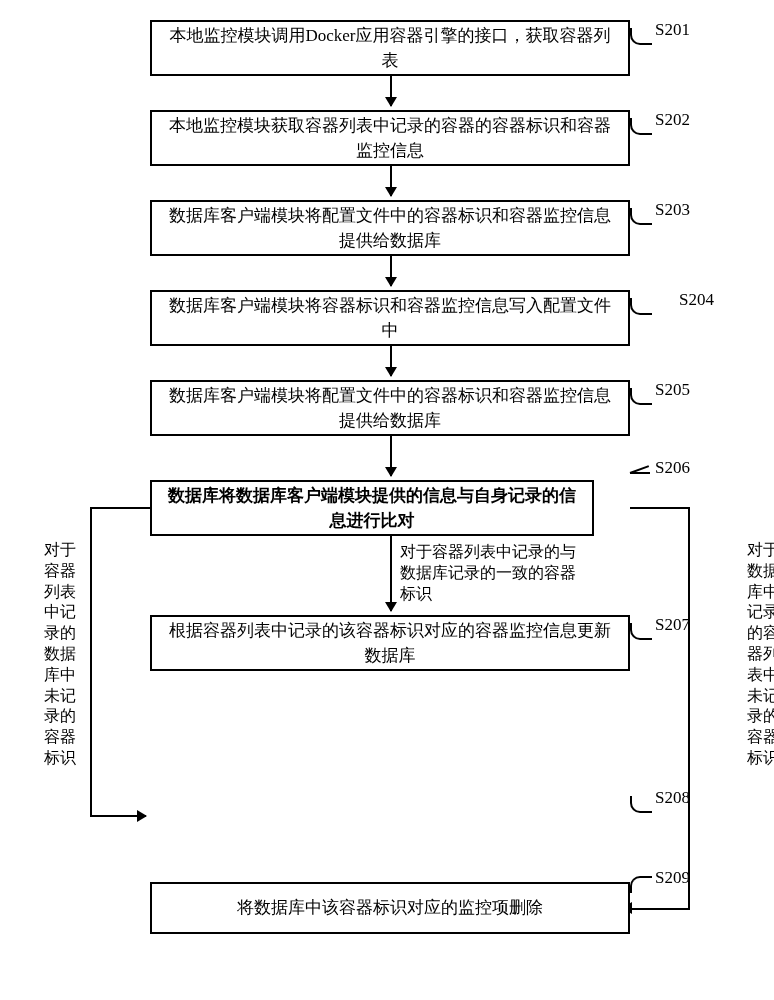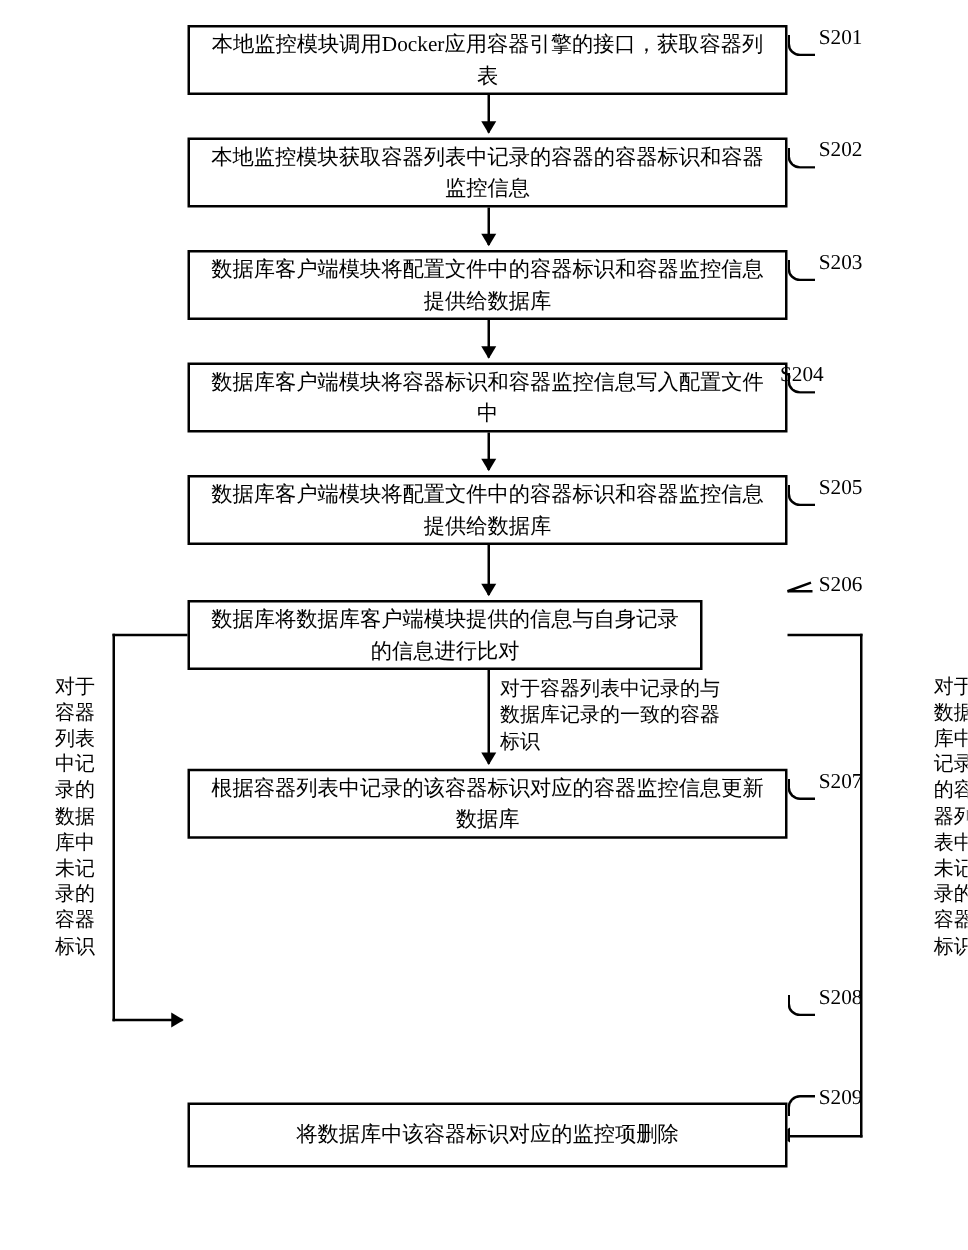--- a/index.html
+++ b/index.html
@@ -128,33 +128,33 @@
   </div>
   <div class="label-curve" style="left:610px; top:188px;"></div>
   <div class="step-label" style="left:635px; top:180px;">S203</div>
 
   <div class="arrow-down" style="left:370px; top:236px; height:30px;"></div>
 
   <div class="box" style="left:130px; top:270px; width:480px; height:56px;">
     <span>数据库客户端模块将容器标识和容器监控信息写入配置文件中</span>
   </div>
   <div class="label-curve" style="left:610px; top:278px;"></div>
-  <div class="step-label" style="left:604px; top:270px;">S204</div>
+  <div class="step-label" style="left:659px; top:270px;">S204</div>
 
   <div class="arrow-down" style="left:370px; top:326px; height:30px;"></div>
 
   <div class="box" style="left:130px; top:360px; width:480px; height:56px;">
     <span>数据库客户端模块将配置文件中的容器标识和容器监控信息提供给数据库</span>
   </div>
   <div class="label-curve" style="left:610px; top:368px;"></div>
   <div class="step-label" style="left:635px; top:360px;">S205</div>
 
   <div class="arrow-down" style="left:370px; top:416px; height:40px;"></div>
 
-  <div class="box" style="left:130px; top:460px; width:412px; height:56px;">
+  <div class="box" style="left:130px; top:460px; width:444px; height:56px;font-weight:bold;">
     <span>数据库将数据库客户端模块提供的信息与自身记录的信息进行比对</span>
   </div>
   <div class="label-curve" style="left:610px; top:452px; border-left:none; border-top:2px solid black; border-bottom:none; border-top-left-radius:0; border-bottom-left-radius:0; transform:rotate(0deg); width:20px; height:15px; border-right:none;"></div>
   <div class="label-line" style="left:610px; top:452px; width:20px; transform:rotate(-20deg); transform-origin:left;"></div>
   <div class="step-label" style="left:635px; top:438px;">S206</div>
 
   <div class="line-horiz" style="left:70px; top:487px; width:60px;"></div>
   <div class="line-vert" style="left:70px; top:487px; height:310px;"></div>
   <div class="arrow-right" style="left:70px; top:795px; width:56px;"></div>
   <div class="side-label" style="left:20px; top:520px; width:36px;">对于容器列表中记录的数据库中未记录的容器标识</div>

